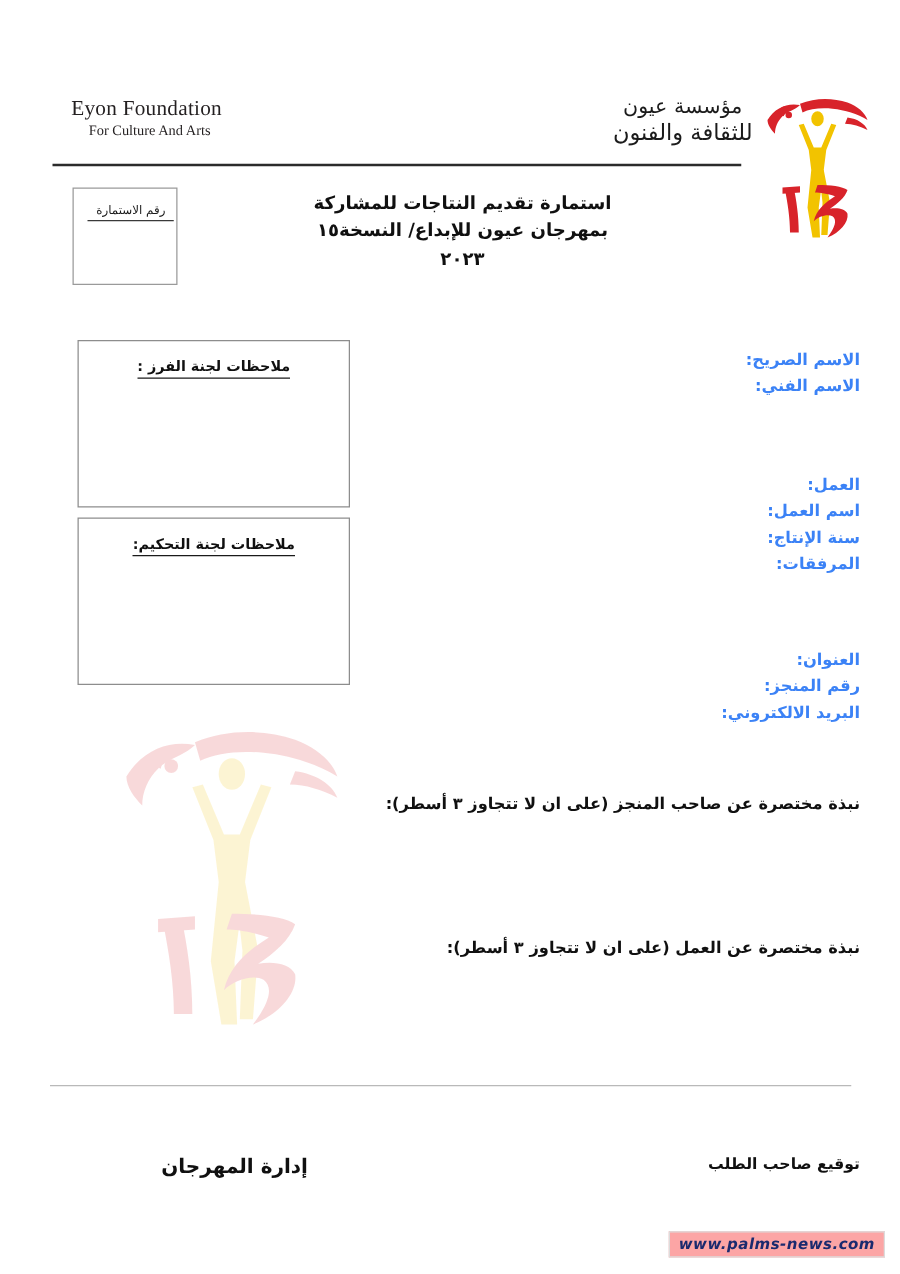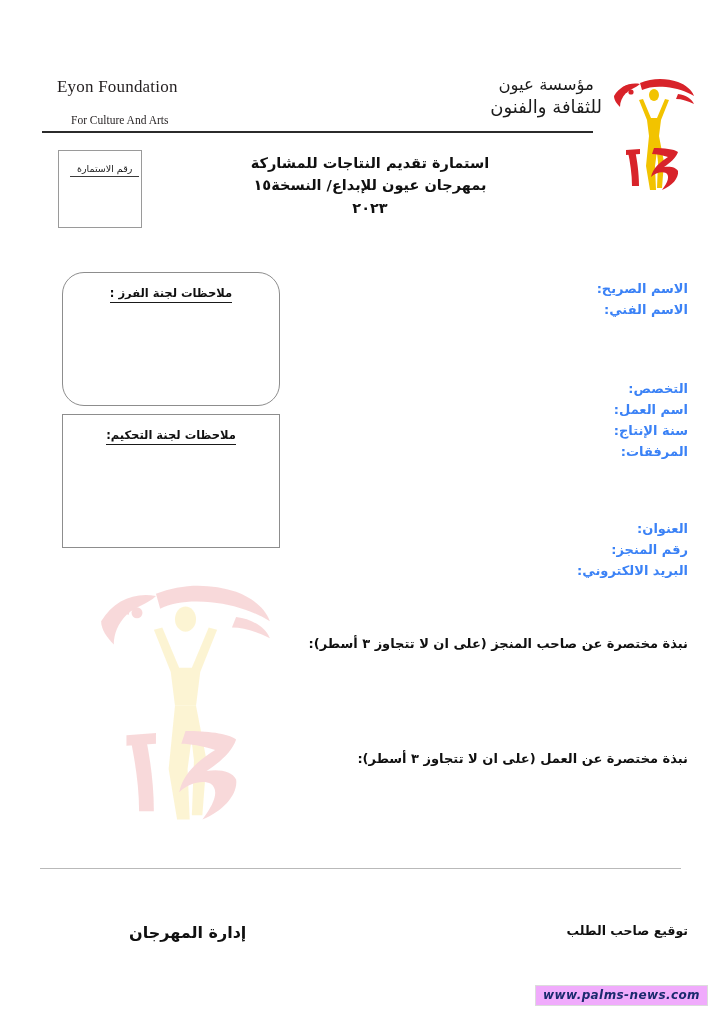--- a/index.html
+++ b/index.html
@@ -41,21 +41,21 @@
     color: #231f20;
   }
   .logo-en .line1 {
     font-size: 17px;
     letter-spacing: 0.2px;
     line-height: 1.05;
   }
   .logo-en .line2 {
     font-size: 11.5px;
     line-height: 1.2;
-    margin-top: 18px;
+    margin-top: 3px;
     padding-left: 14px;
   }
 
   .logo-ar {
     position: absolute;
     right: 118px;
     top: 76px;
     z-index: 2;
     text-align: center;
     direction: rtl;
@@ -148,21 +148,21 @@
   
   .note-box {
     position: absolute;
     left: 62px;
     width: 218px;
     border: 1px solid #8d8d8d;
     box-sizing: border-box;
     background: #fff;
     z-index: 2;
   }
-  .note-box-1 { top: 272px; height: 134px; border-radius: 22px; }
+  .note-box-1 { top: 272px; height: 134px; }
   .note-box-2 { top: 414px; height: 134px; }
   .note-title {
     direction: rtl;
     text-align: center;
     font-family: "DejaVu Sans", sans-serif;
     font-weight: bold;
     font-size: 11.5px;
     color: #101010;
     margin-top: 13px;
   }
@@ -228,21 +228,21 @@
     font-size: 16px;
     color: #101010;
   }
 
   
   .site-badge {
     position: absolute;
     right: 12px;
     top: 985px;
     z-index: 4;
-    background: #f0abfc;
+    background: #fca5a5;
     border: 1px solid #dcdcdc;
     padding: 2px 7px 3px 7px;
     font-family: "DejaVu Sans", sans-serif;
     font-style: italic;
     font-weight: bold;
     font-size: 12px;
     letter-spacing: 0.4px;
     color: #1a2a6e;
   }
 </style>
@@ -330,21 +330,21 @@
       <span>ملاحظات لجنة التحكيم:</span>
     </div>
   </div>
 
   <div class="fields fields-identity">
     <div>الاسم الصريح:</div>
     <div>الاسم الفني:</div>
   </div>
 
   <div class="fields fields-work">
-    <div>التخصص:</div>
+    <div>العمل:</div>
     <div>اسم العمل:</div>
     <div>سنة الإنتاج:</div>
     <div>المرفقات:</div>
   </div>
 
   <div class="fields fields-contact">
     <div>العنوان:</div>
     <div>رقم المنجز:</div>
     <div>البريد الالكتروني:</div>
   </div>

